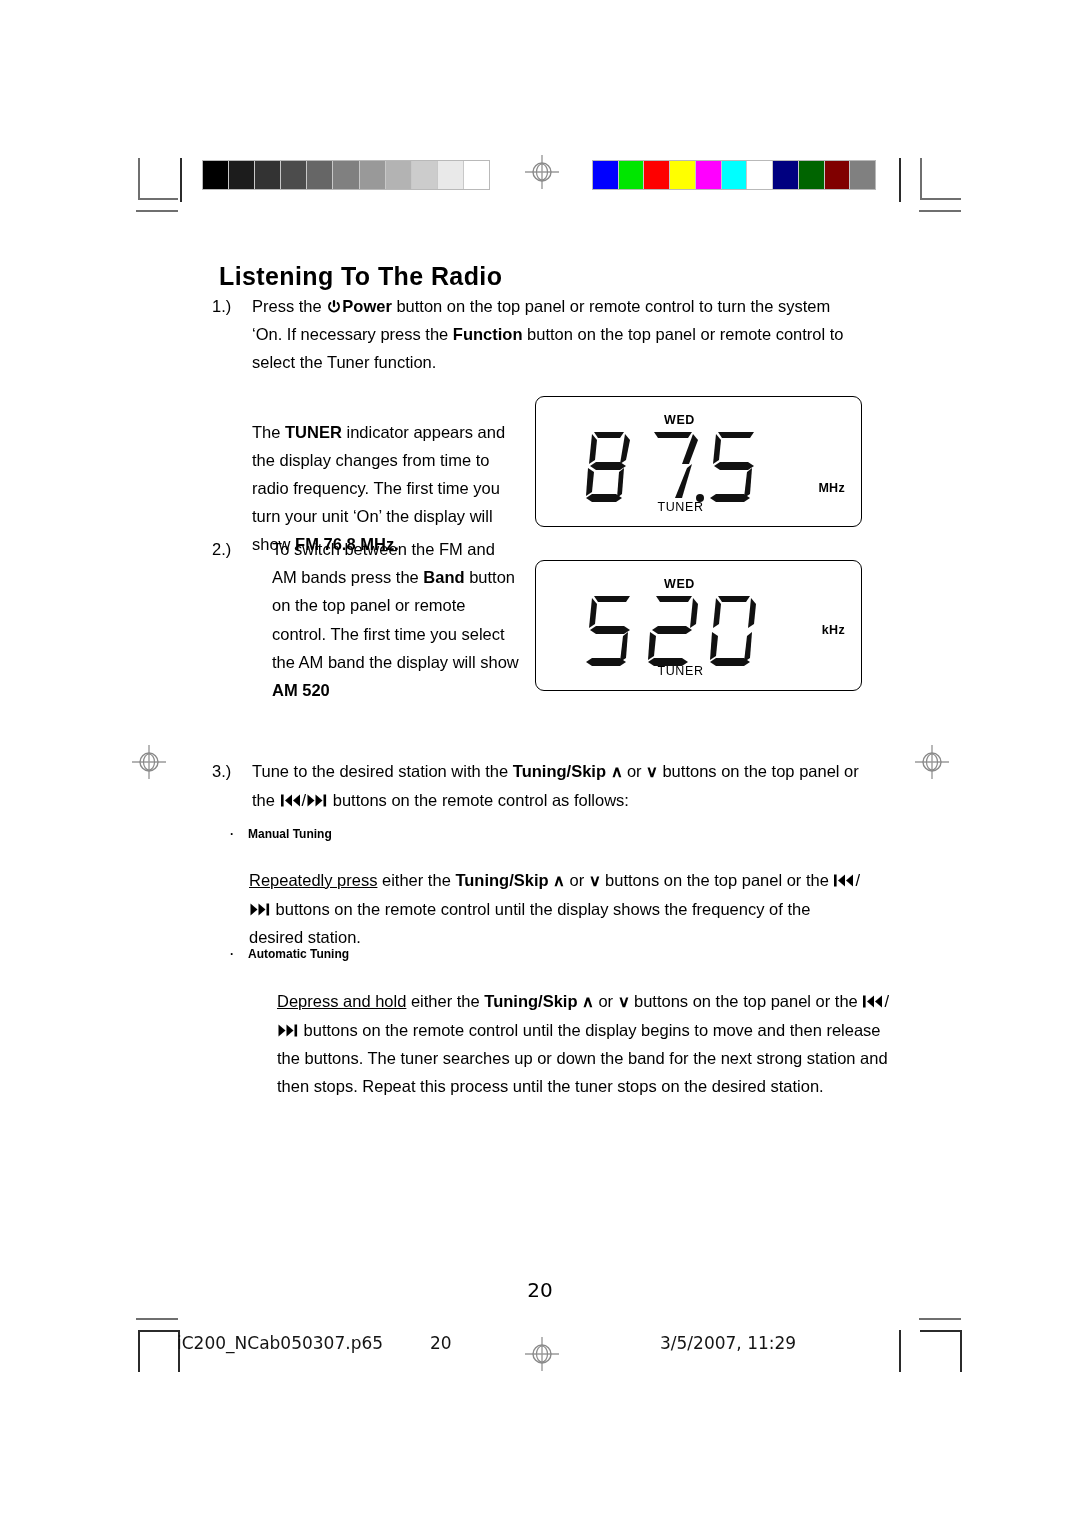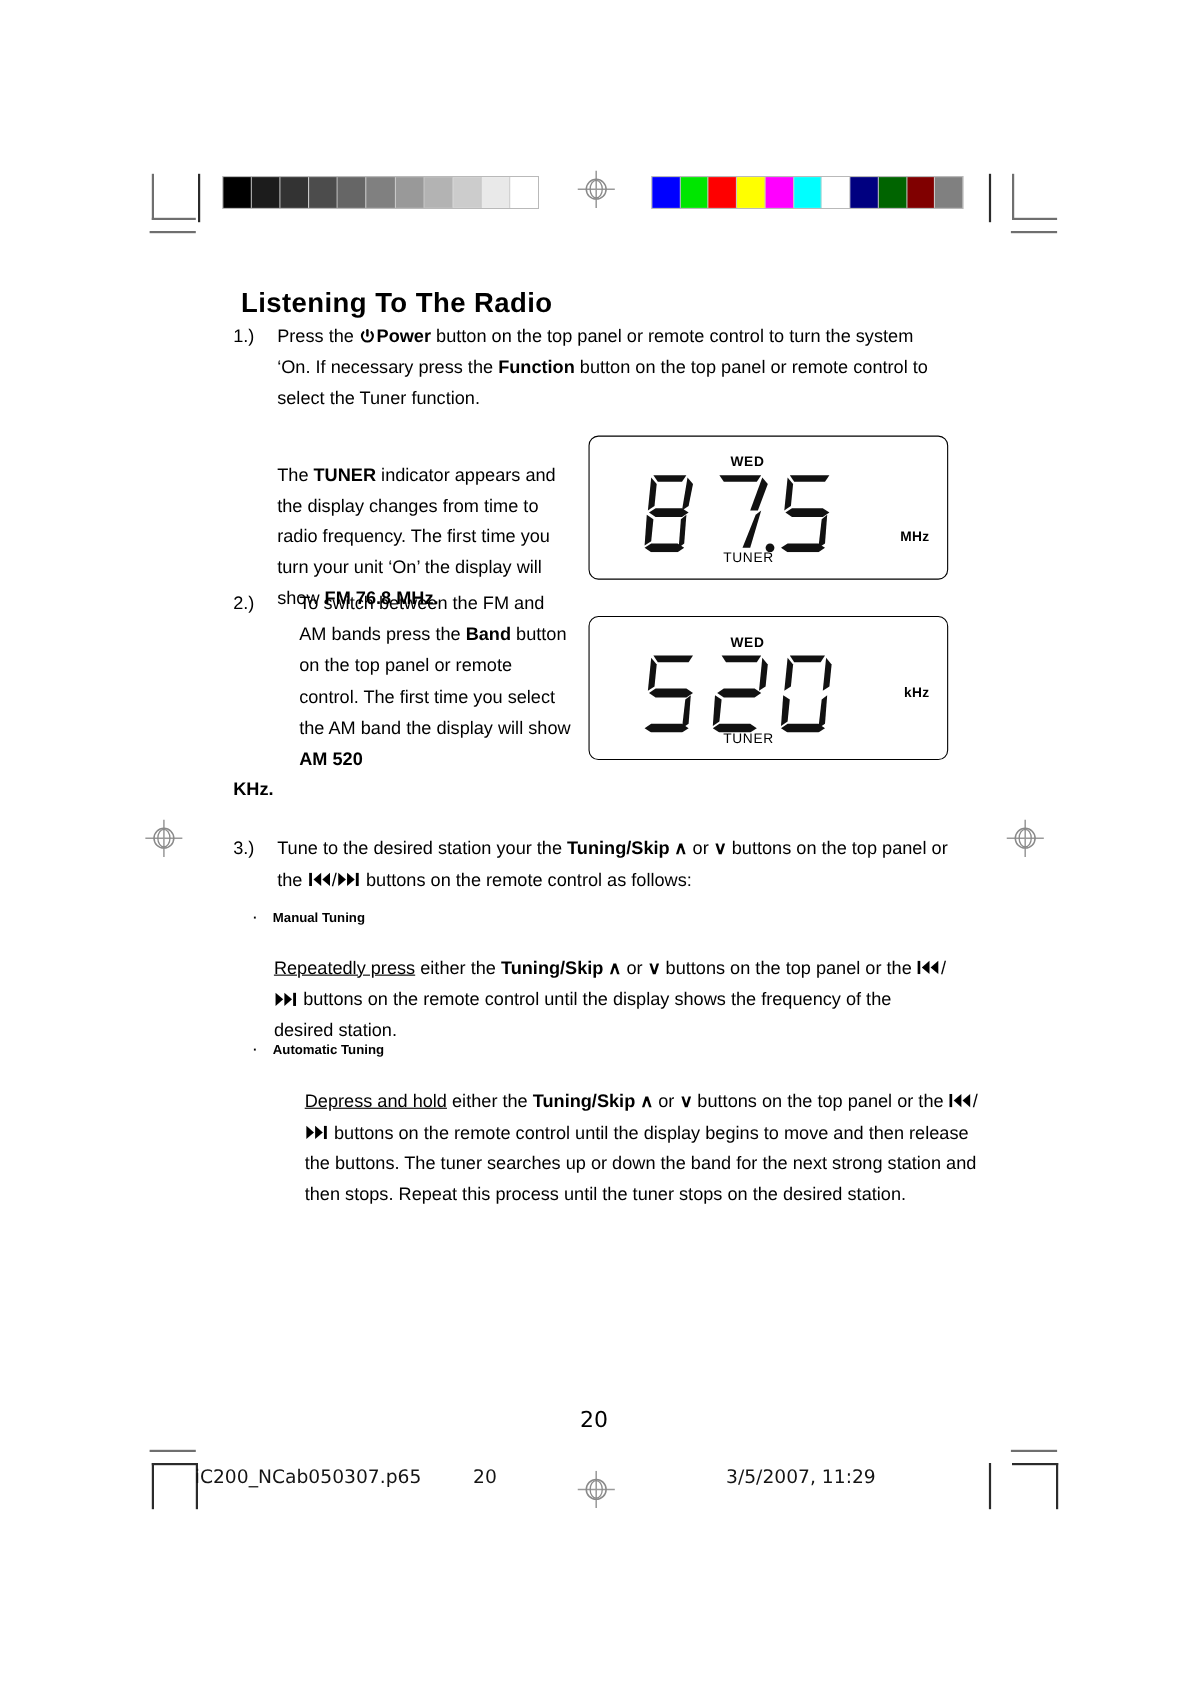--- a/index.html
+++ b/index.html
@@ -346,21 +346,20 @@
       </g>
     </svg>
   </div>
   <div class="unit">MHz</div>
   <div class="tuner">TUNER</div>
 </div>
 
 <div class="step step2">
   <span class="num">2.)</span>
   <span class="body"><span>To switch between the FM and AM bands press the </span><b>Band</b><span> button on the top panel or remote control. The first time you select the AM band the display will show </span><b>AM 520</b></span>
-  <span class="body hang"><b>KHz.</b></span>
 </div>
 
 <div class="lcd lcd2">
   <div class="wed">WED</div>
   <div class="seg-wrap">
     <svg width="200" height="72" viewBox="0 0 200 72">
       <g fill="#111">
 
         <g transform="translate(2,0)">
           <polygon points="8,2 44,2 40,8 12,8"></polygon>
@@ -388,21 +387,21 @@
         </g>
       </g>
     </svg>
   </div>
   <div class="unit">kHz</div>
   <div class="tuner">TUNER</div>
 </div>
 
 <div class="step step3">
   <span class="num">3.)</span>
-  <span class="body"><span>Tune to the desired station your the </span><b>Tuning/Skip</b> <b class="chev">∧</b><span> or </span><b class="chev">∨</b><span> buttons on the top panel or the </span><span class="skipglyph"><svg width="20" height="13" viewBox="0 0 20 13">
+  <span class="body"><span>Tune to the desired station with the </span><b>Tuning/Skip</b> <b class="chev">∧</b><span> or </span><b class="chev">∨</b><span> buttons on the top panel or the </span><span class="skipglyph"><svg width="20" height="13" viewBox="0 0 20 13">
           <rect x="0" y="0.5" width="2.6" height="12" fill="#000"></rect>
           <polygon points="11,0.5 11,12.5 4,6.5" fill="#000"></polygon>
           <polygon points="19,0.5 19,12.5 12,6.5" fill="#000"></polygon>
         </svg></span><span>/</span><span class="skipglyph"><svg width="20" height="13" viewBox="0 0 20 13">
           <polygon points="0.5,0.5 0.5,12.5 7.5,6.5" fill="#000"></polygon>
           <polygon points="8.5,0.5 8.5,12.5 15.5,6.5" fill="#000"></polygon>
           <rect x="16.5" y="0.5" width="2.6" height="12" fill="#000"></rect>
         </svg></span><span> buttons on the remote control as follows:</span></span>
 </div>
 

